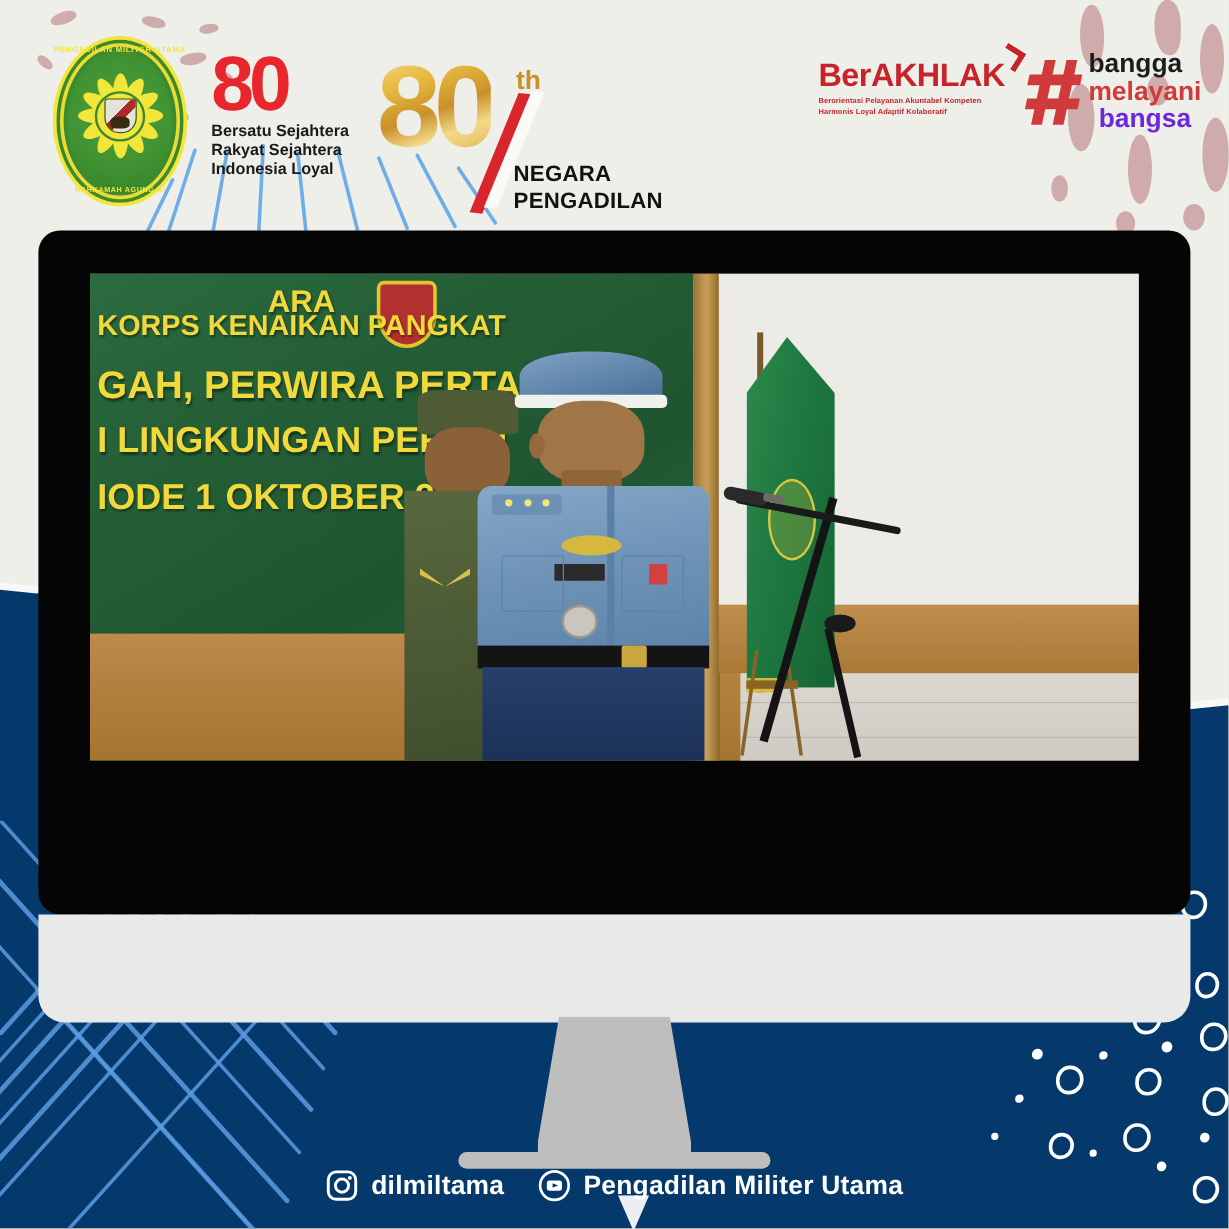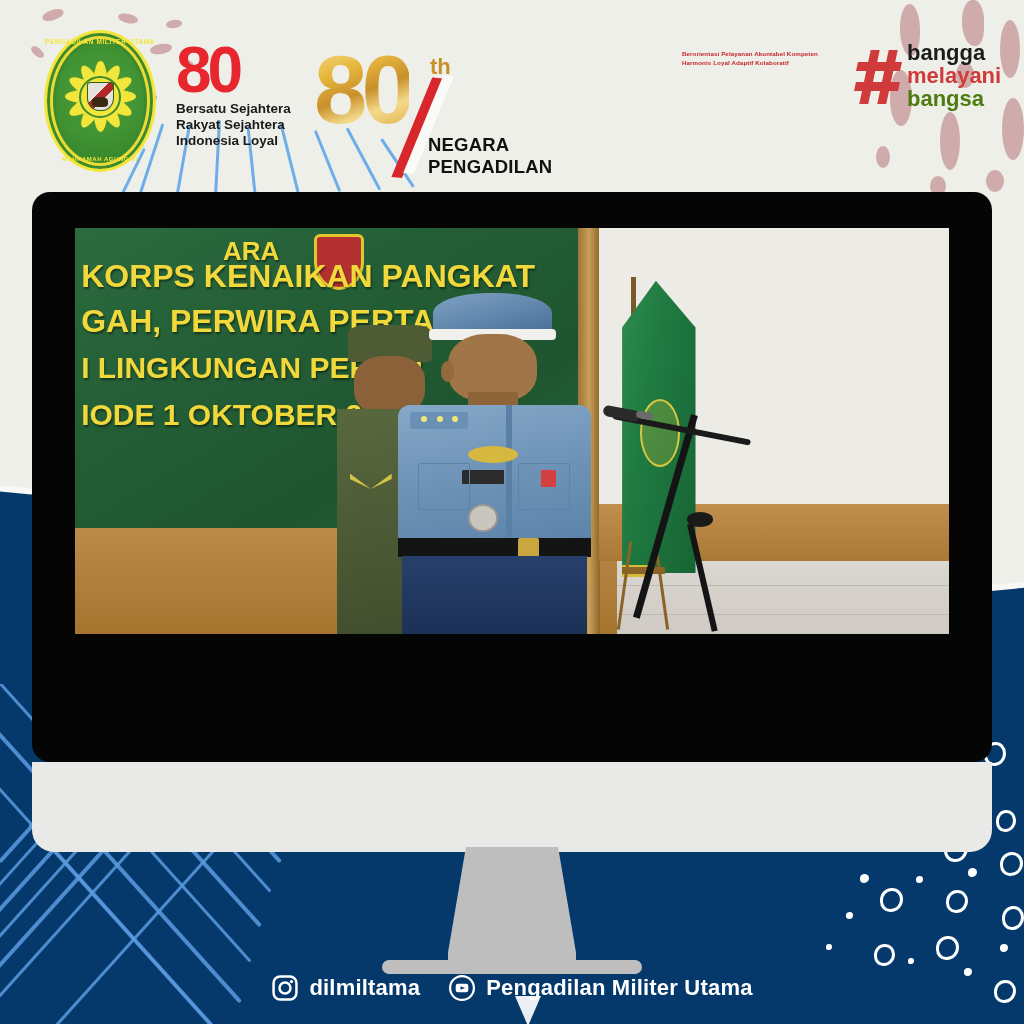--- a/index.html
+++ b/index.html
@@ -90,21 +90,21 @@
   .berakhlak .tick{position:absolute;right:-10px;top:-9px;width:13px;height:13px;
     border-right:5px solid #C8232B;border-top:5px solid #C8232B;transform:rotate(32deg);border-radius:1px;}
   .berakhlak .sub{margin-top:2px;font-size:6.2px;line-height:1.45;color:#C8232B;font-weight:bold;letter-spacing:.1px;}
 
   .bangga{position:absolute;left:855px;top:42px;width:150px;height:78px;}
   .bangga .hash{position:absolute;left:0;top:6px;width:46px;height:58px;}
   .bangga .hb{position:absolute;background:#D03A3A;}
   .bangga .words{position:absolute;left:52px;top:0;font-size:22px;line-height:1.04;font-weight:bold;}
   .bangga .w1{color:#1C1C1C;}
   .bangga .w2{color:#D03A3A;}
-  .bangga .w3{color:#4d7c0f;}
+  .bangga .w3{color:#6d28d9;text-align:center;}
 
   
   .monitor{position:absolute;left:32px;top:192px;width:960px;height:660px;}
   .bezel{position:absolute;left:0;top:0;width:960px;height:570px;background:#050505;border-radius:18px;}
   .screen{position:absolute;left:43px;top:36px;width:874px;height:406px;overflow:hidden;background:#111;}
   .chin{position:absolute;left:0;top:570px;width:960px;height:90px;background:#E9E9E7;
     border-radius:0 0 22px 22px;}
   .neck{position:absolute;left:50%;top:655px;width:128px;height:120px;margin-left:-64px;
     background:#BEBEBE;
     clip-path:polygon(14% 0,86% 0,100% 88%,100% 100%,0 100%,0 88%);}
@@ -118,21 +118,21 @@
     background:linear-gradient(180deg,#C49554 0%,#B3813F 55%,#A5752F 100%);}
   .floor{position:absolute;left:62%;top:80%;width:38%;height:20%;
     background:linear-gradient(180deg,#DCD8D2,#CFCAC3);}
   .floorline{position:absolute;background:#BDB8B0;height:1px;}
 
   .banner{position:absolute;left:-4px;top:0;width:58%;height:74%;
     background:linear-gradient(150deg,#2C6B3F 0%,#245E36 35%,#1E5530 70%,#2A6A3D 100%);}
   .banner .bt{position:absolute;left:2%;color:#F2D93B;font-weight:bold;white-space:nowrap;
     text-shadow:1px 2px 2px rgba(0,0,0,.45);}
   .banner .l0{top:2.5%;font-size:26px;left:30%;}
-  .banner .l1{top:10%;font-size:32px;}
+  .banner .l1{top:10%;font-size:24px;}
   .banner .l2{top:25%;font-size:32px;}
   .banner .l3{top:41%;font-size:30px;}
   .banner .l4{top:56.5%;font-size:30px;}
   .bcrest{position:absolute;left:48%;top:2%;width:44px;height:50px;border-radius:6px 6px 50% 50%;
     background:#B33030;border:3px solid #E2C62E;}
 
   .doorframe{position:absolute;left:57.5%;top:0;width:2.6%;height:100%;
     background:linear-gradient(90deg,#9C7434,#C8A05A,#8C6628);}
   .wallpanel{position:absolute;left:60%;top:0;width:40%;height:68%;background:#EDEBE6;}
   .wainscot{position:absolute;left:60%;top:68%;width:40%;height:14%;
@@ -322,20 +322,24 @@
 
     <div class="logo80gold">
       <div class="gnum">80</div>
       <div class="th">th</div>
       <div class="stripeR"></div>
       <div class="stripeW"></div>
       <div class="t2">NEGARA PENGADILAN</div>
     </div>
 
     <div class="berakhlak">
+      <div class="ba">
+        <span>BerAKHLAK</span>
+        <span class="tick"></span>
+      </div>
       <div class="sub">
         <div>Berorientasi Pelayanan Akuntabel Kompeten</div>
         <div>Harmonis Loyal Adaptif Kolaboratif</div>
       </div>
     </div>
 
     <div class="bangga">
       <div class="hash">
         <div class="hb" style="left:2px;top:14px;width:44px;height:9px;transform:skewX(-12deg);"></div>
         <div class="hb" style="left:0px;top:34px;width:44px;height:9px;transform:skewX(-12deg);"></div>

